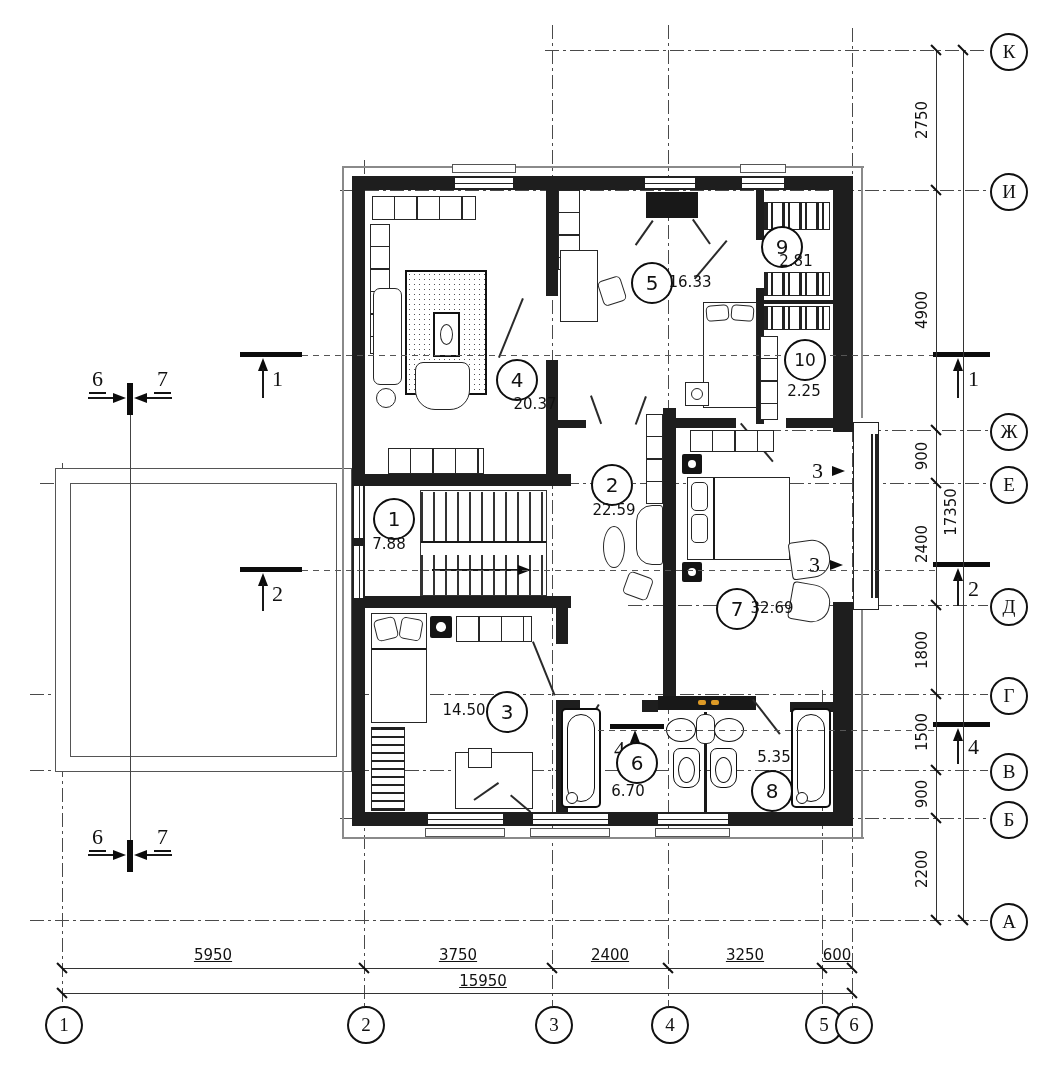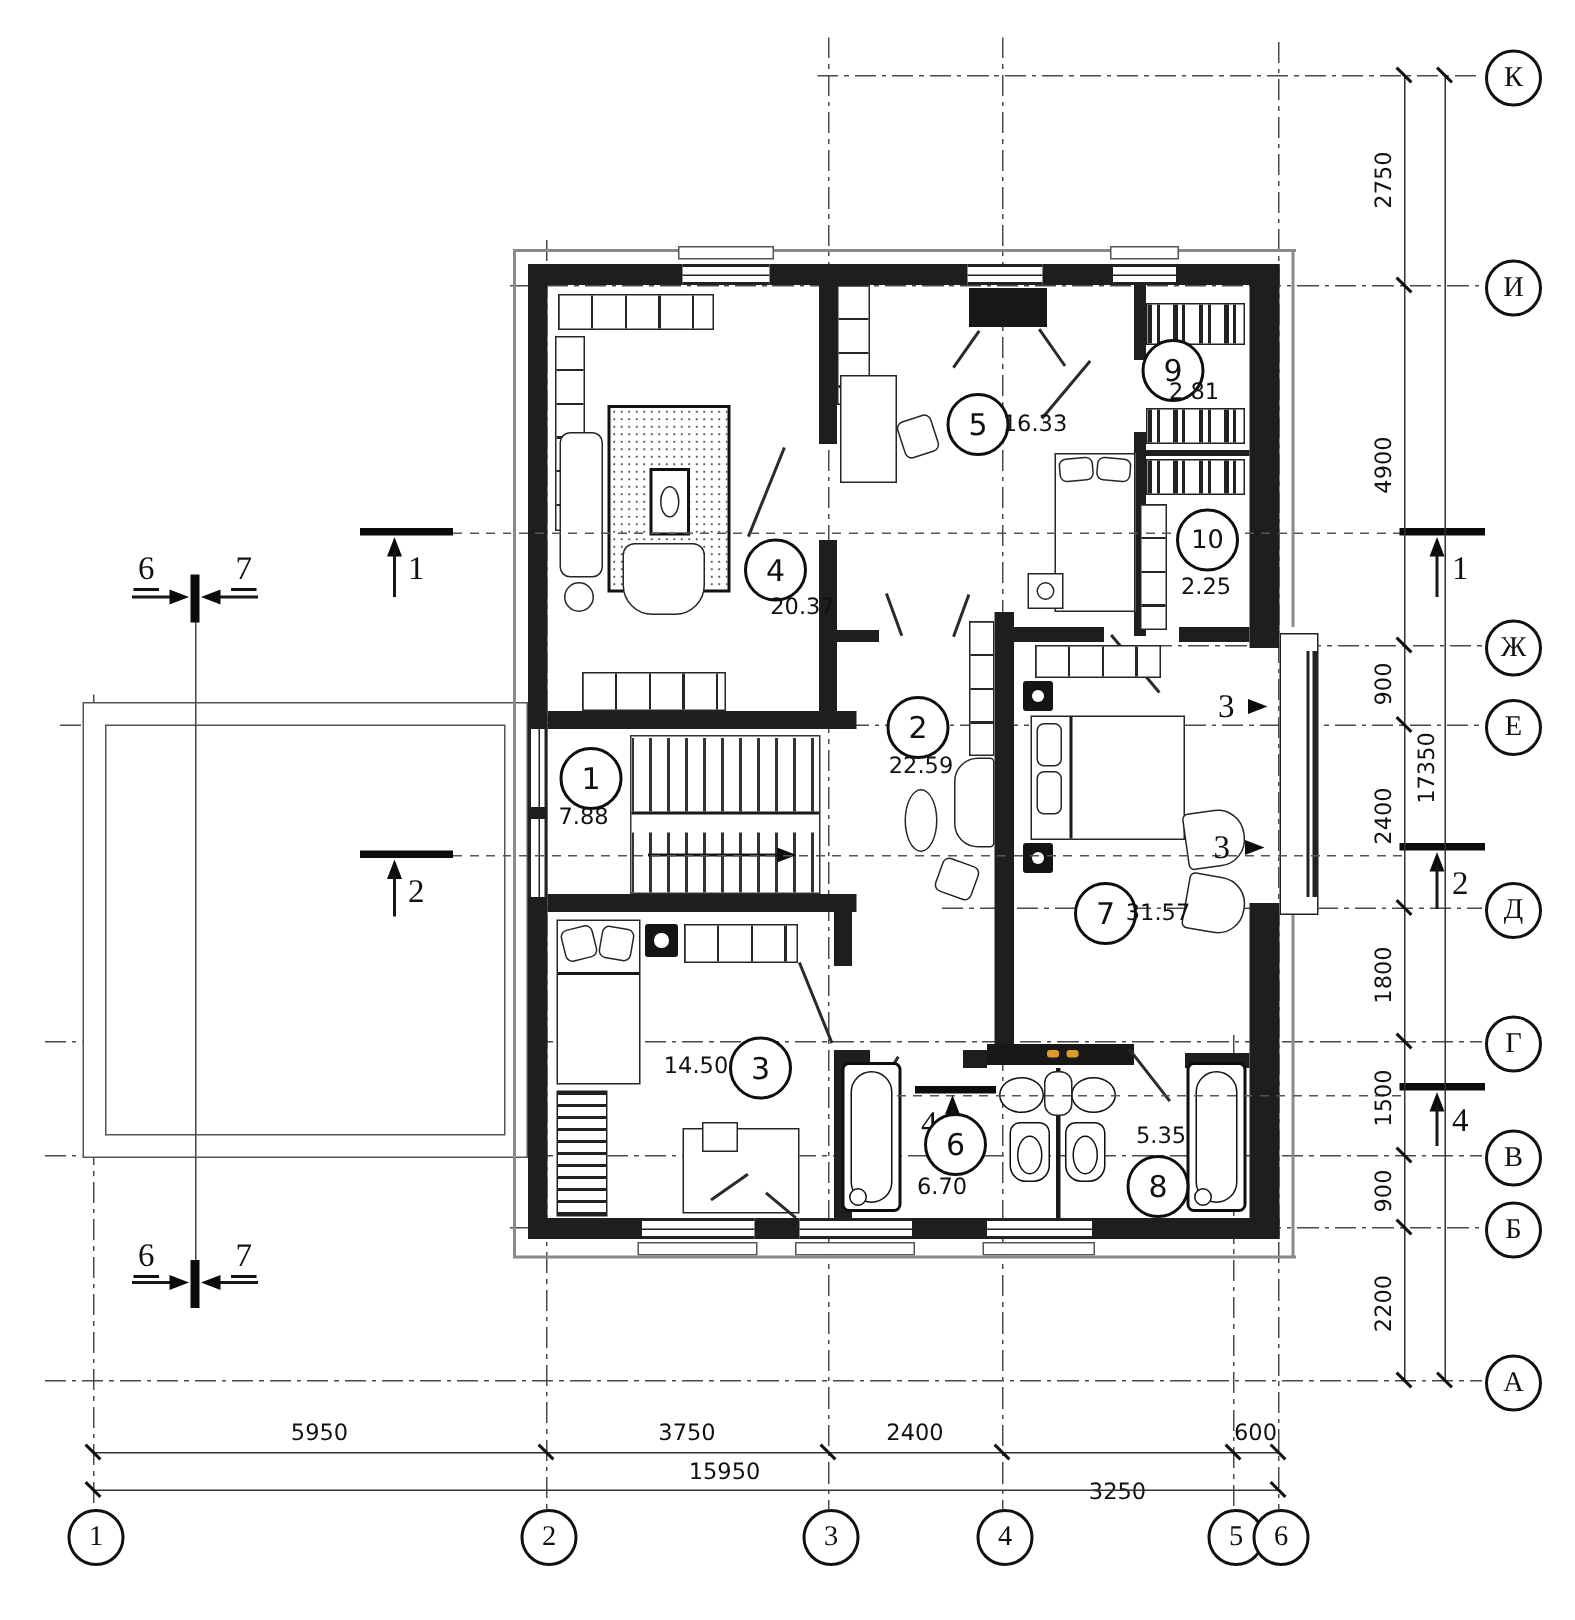--- a/index.html
+++ b/index.html
@@ -8,21 +8,21 @@
   
   .axh{position:absolute;height:1px;background-image:repeating-linear-gradient(to right,#4a4a4a 0 14px,transparent 14px 18px,#4a4a4a 18px 21px,transparent 21px 25px);}
   .axv{position:absolute;width:1px;background-image:repeating-linear-gradient(to bottom,#4a4a4a 0 14px,transparent 14px 18px,#4a4a4a 18px 21px,transparent 21px 25px);}
   .dashh{position:absolute;height:1px;background-image:repeating-linear-gradient(to right,#555 0 6px,transparent 6px 11px);}
   .solv{position:absolute;width:1px;background:#444;}
   .chain{position:absolute;background:#333;}
   .tk{position:absolute;width:14px;height:2px;background:#111;transform:rotate(45deg);}
   
   .bub{position:absolute;width:34px;height:34px;border:2px solid #111;border-radius:50%;background:#fff;
        display:flex;align-items:center;justify-content:center;font:19px "Liberation Serif",serif;}
-  .dim{position:absolute;font:15px "DejaVu Sans",sans-serif;transform:translateX(-50%);white-space:nowrap;}
+  .dim{position:absolute;font:15px "DejaVu Sans",sans-serif;transform:translateX(-50%);white-space:nowrap;text-decoration:underline;}
   .dimv{position:absolute;font:15px "DejaVu Sans",sans-serif;transform:translate(-50%,-50%) rotate(-90deg);white-space:nowrap;}
   
   .wall{position:absolute;background:#1e1e1e;}
   .winh{position:absolute;background:#fff;border-top:2px solid #222;border-bottom:2px solid #222;box-sizing:border-box;}
   .winh:after{content:"";position:absolute;left:0;right:0;top:50%;height:1px;background:#222;}
   .winv{position:absolute;background:#fff;border-left:2px solid #222;border-right:2px solid #222;box-sizing:border-box;}
   .winv:after{content:"";position:absolute;top:0;bottom:0;left:50%;width:1px;background:#222;}
   .sill{position:absolute;border:1px solid #555;background:#fff;box-sizing:border-box;}
   .thin{position:absolute;background:#8a8a8a;}
   
@@ -298,21 +298,21 @@
   <div class="chain" style="left:62px;top:968px;width:790px;height:1px;"></div>
   <div class="tk" style="left:55px;top:967px;"></div>
   <div class="tk" style="left:357px;top:967px;"></div>
   <div class="tk" style="left:545px;top:967px;"></div>
   <div class="tk" style="left:661px;top:967px;"></div>
   <div class="tk" style="left:815px;top:967px;"></div>
   <div class="tk" style="left:845px;top:967px;"></div>
   <div class="dim" style="left:213px;top:946px;">5950</div>
   <div class="dim" style="left:458px;top:946px;">3750</div>
   <div class="dim" style="left:610px;top:946px;">2400</div>
-  <div class="dim" style="left:745px;top:985px;">3250</div>
+  <div class="dim" style="left:745px;top:946px;">3250</div>
   <div class="dim" style="left:837px;top:946px;">600</div>
 
   <div class="chain" style="left:62px;top:993px;width:790px;height:1px;"></div>
   <div class="tk" style="left:55px;top:992px;"></div>
   <div class="tk" style="left:845px;top:992px;"></div>
   <div class="dim" style="left:483px;top:972px;">15950</div>
 
   <div class="bub" style="left:990px;top:33px;">К</div>
   <div class="bub" style="left:990px;top:173px;">И</div>
   <div class="bub" style="left:990px;top:413px;">Ж</div>
@@ -335,21 +335,21 @@
   <div class="ra" style="left:614px;top:510px;">22.59</div>
   <div class="rc" style="left:486px;top:691px;">3</div>
   <div class="ra" style="left:464px;top:710px;">14.50</div>
   <div class="rc" style="left:496px;top:359px;">4</div>
   <div class="ra" style="left:535px;top:404px;">20.37</div>
   <div class="rc" style="left:631px;top:262px;">5</div>
   <div class="ra" style="left:690px;top:282px;">16.33</div>
   <div class="rc" style="left:616px;top:742px;">6</div>
   <div class="ra" style="left:628px;top:791px;">6.70</div>
   <div class="rc" style="left:716px;top:588px;">7</div>
-  <div class="ra" style="left:772px;top:608px;">31.57</div>
+  <div class="ra" style="left:772px;top:608px;">32.69</div>
   <div class="rc" style="left:751px;top:770px;">8</div>
   <div class="ra" style="left:774px;top:757px;">5.35</div>
   <div class="rc" style="left:761px;top:226px;">9</div>
   <div class="ra" style="left:796px;top:261px;">2.81</div>
   <div class="rc" style="left:784px;top:339px;font-size:17px;">10</div>
   <div class="ra" style="left:804px;top:391px;">2.25</div>
 
 </div>
 
 </body></html>

